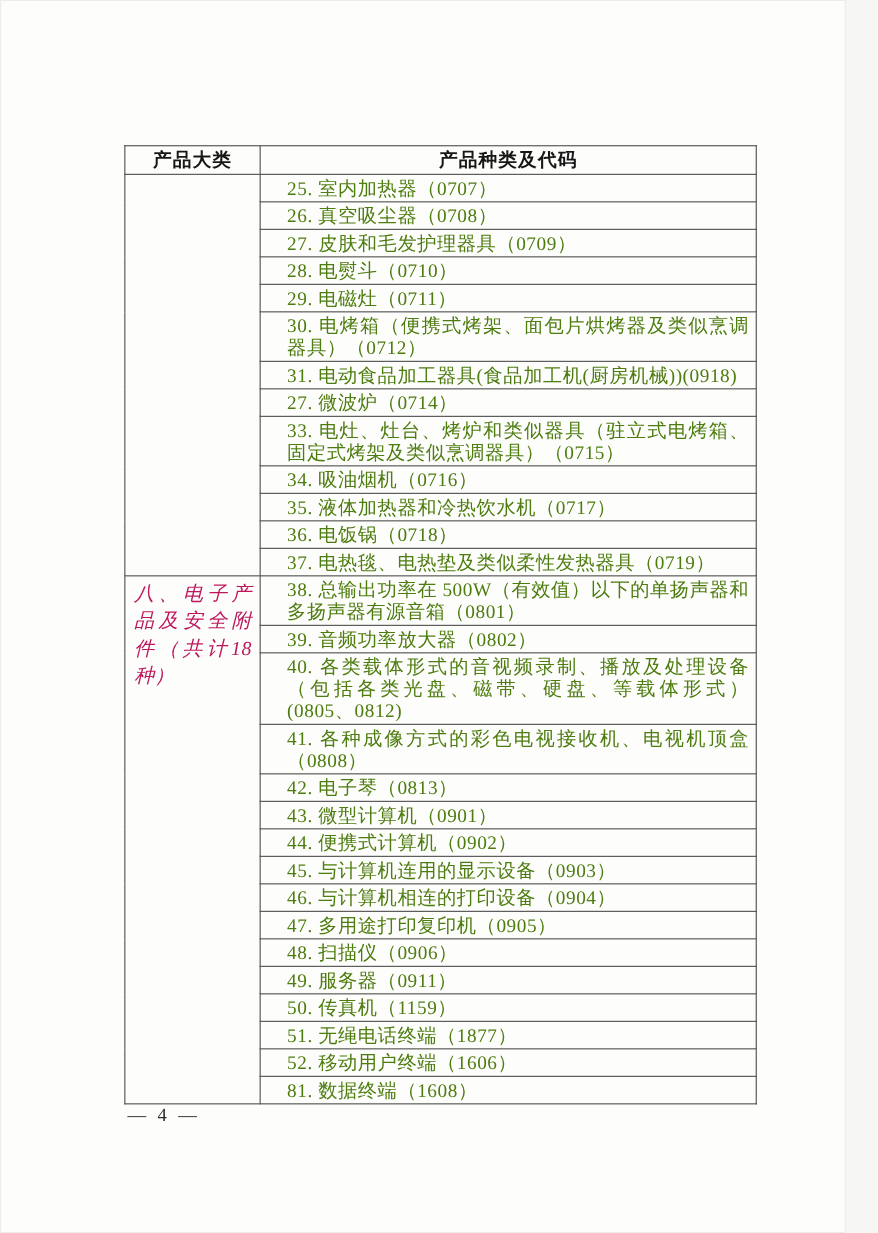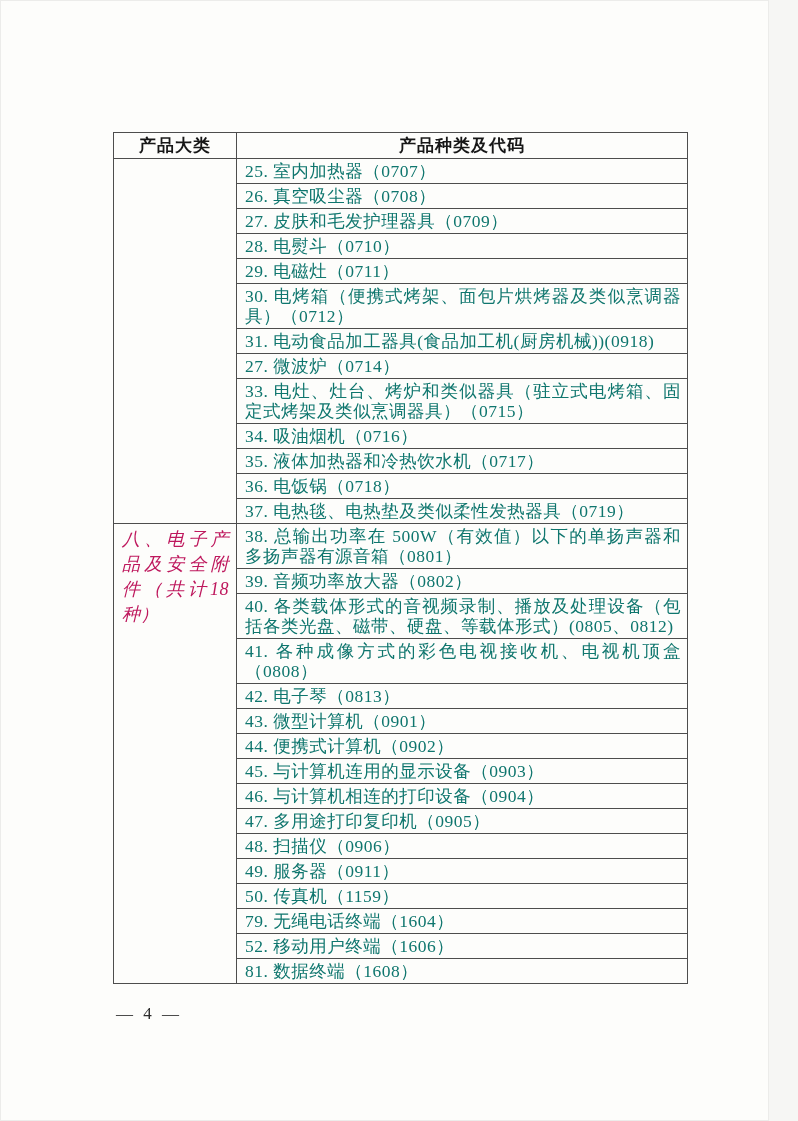--- a/index.html
+++ b/index.html
@@ -40,25 +40,25 @@
     font-weight: bold;
     text-align: center;
     height: 21px;
     padding: 1px 2px;
     letter-spacing: 1px;
     color: #171717;
   }
   td.item-cell {
     font-size: 17.5px;
     line-height: 20px;
-    padding: 2px 6px 2px 8px;
+    padding: 2px 6px 2px 24px;
     letter-spacing: 0.5px;
     text-align: justify;
     vertical-align: middle;
-    color: #0f766e;
+    color: #4d7c0f;
     margin-left: 32px;
   }
   td.category-cell {
     font-size: 18px;
     line-height: 25px;
     padding: 3px 7px 3px 8px;
     letter-spacing: 0.5px;
     text-align: justify;
     vertical-align: top;
     color: #be185d;
@@ -164,21 +164,21 @@
         <tr>
           <td class="item-cell">48. 扫描仪（0906）</td>
         </tr>
         <tr>
           <td class="item-cell">49. 服务器（0911）</td>
         </tr>
         <tr>
           <td class="item-cell">50. 传真机（1159）</td>
         </tr>
         <tr>
-          <td class="item-cell">79. 无绳电话终端（1604）</td>
+          <td class="item-cell">51. 无绳电话终端（1877）</td>
         </tr>
         <tr>
           <td class="item-cell">52. 移动用户终端（1606）</td>
         </tr>
         <tr>
           <td class="item-cell">81. 数据终端（1608）</td>
         </tr>
       </tbody>
   </table>
 

